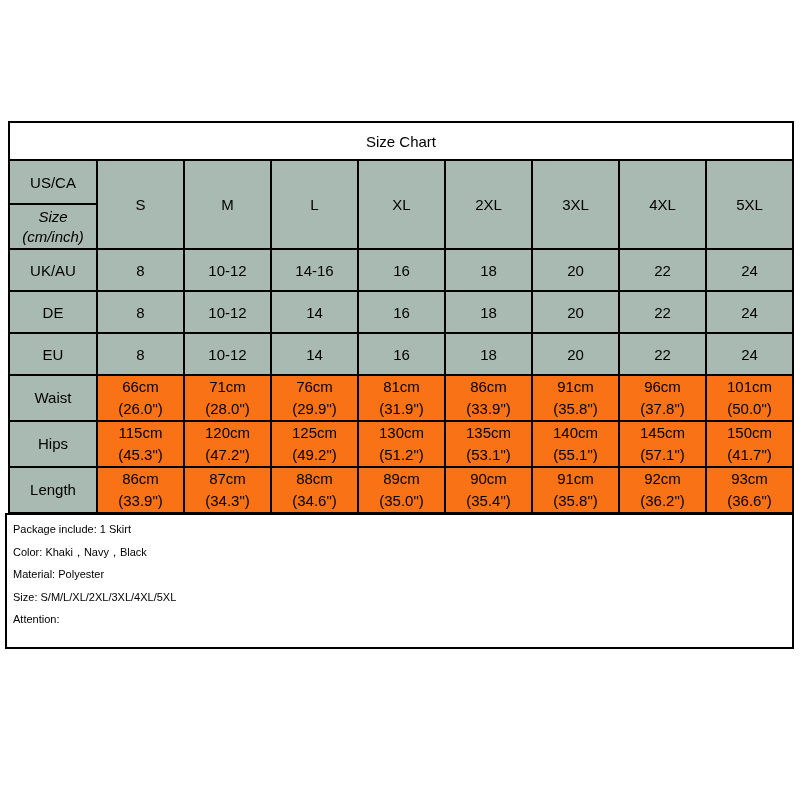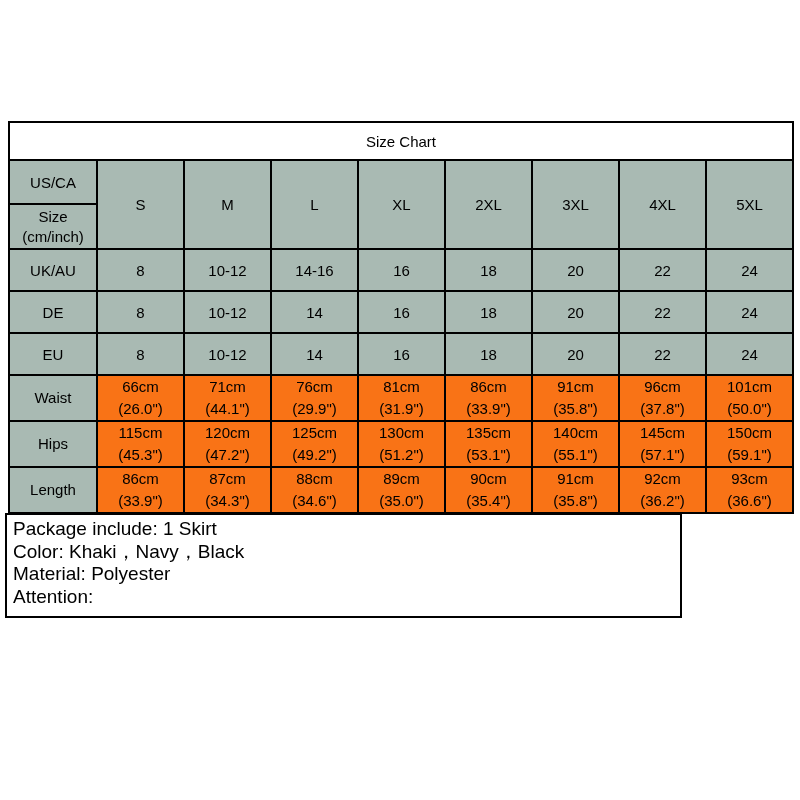--- a/index.html
+++ b/index.html
@@ -54,45 +54,46 @@
     align-items: center;
     justify-content: center;
   }
   .corner-bottom {
     height: 43px;
     display: flex;
     align-items: center;
     justify-content: center;
     white-space: pre-line;
     line-height: 20px;
+    font-style: italic;
   }
   tr.green-row td {
     background: #a9bab3;
     height: 40px;
   }
   tr.measure-row td {
     background: #f97316;
     height: 41px;
     white-space: pre-line;
     line-height: 22px;
   }
   tr.measure-row td.row-label {
     background: #a9bab3;
     white-space: normal;
     margin-top: 44px;
   }
   .info-box {
     position: absolute;
     left: 5px;
     top: 513px;
-    width: 677px;
+    width: 789px;
     box-sizing: border-box;
     border: 2px solid #000000;
-    padding: 3px 6px 8px 6px;
-    font-size: 19px;
+    padding: 3px 6px 16px 6px;
+    font-size: 11px;
     line-height: 22.6px;
   }
   .info-line {
     white-space: normal;
   }
 </style>
 </head>
 <body>
 
 <div class="canvas">
@@ -164,21 +165,21 @@
         <td>20</td>
         <td>22</td>
         <td>24</td>
       </tr>
 
       <tr class="measure-row">
         <td class="row-label">Waist</td>
         <td>66cm
 (26.0")</td>
         <td>71cm
-(44.1")</td>
+(28.0")</td>
         <td>76cm
 (29.9")</td>
         <td>81cm
 (31.9")</td>
         <td>86cm
 (33.9")</td>
         <td>91cm
 (35.8")</td>
         <td>96cm
 (37.8")</td>
@@ -196,21 +197,21 @@
 (49.2")</td>
         <td>130cm
 (51.2")</td>
         <td>135cm
 (53.1")</td>
         <td>140cm
 (55.1")</td>
         <td>145cm
 (57.1")</td>
         <td>150cm
-(59.1")</td>
+(41.7")</td>
       </tr>
 
       <tr class="measure-row">
         <td class="row-label">Length</td>
         <td>86cm
 (33.9")</td>
         <td>87cm
 (34.3")</td>
         <td>88cm
 (34.6")</td>
@@ -226,16 +227,17 @@
 (36.6")</td>
       </tr>
     </tbody>
       </table>
   </div>
 
   <div class="info-box">
     <div class="info-line">Package include: 1 Skirt</div>
     <div class="info-line">Color: Khaki，Navy，Black</div>
     <div class="info-line">Material: Polyester</div>
+    <div class="info-line">Size: S/M/L/XL/2XL/3XL/4XL/5XL</div>
     <div class="info-line">Attention:</div>
   </div>
 
 </div>
 
 </body></html>

